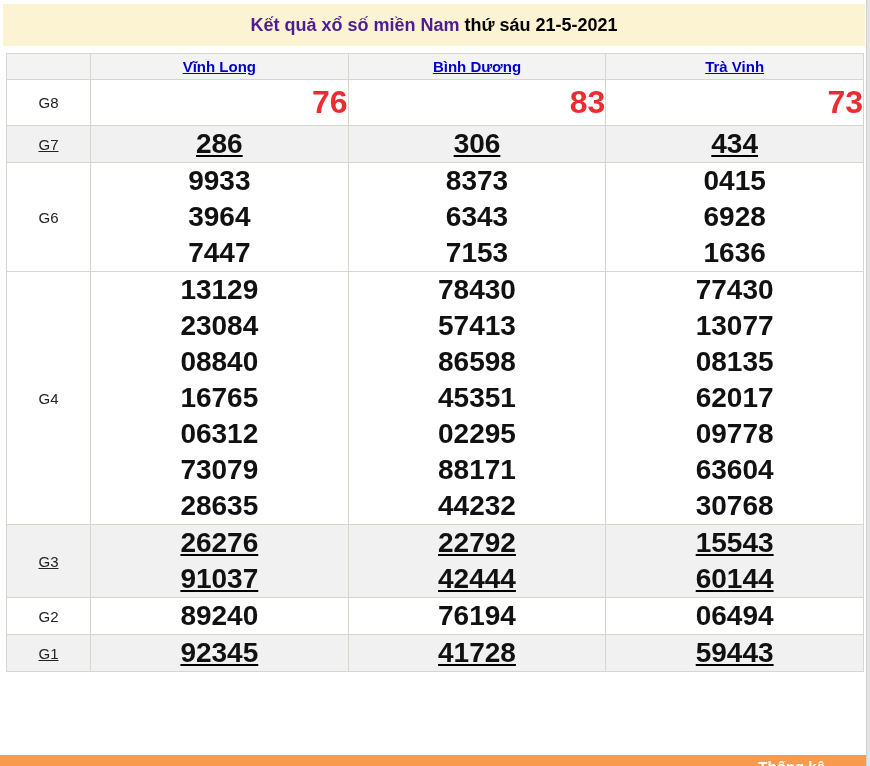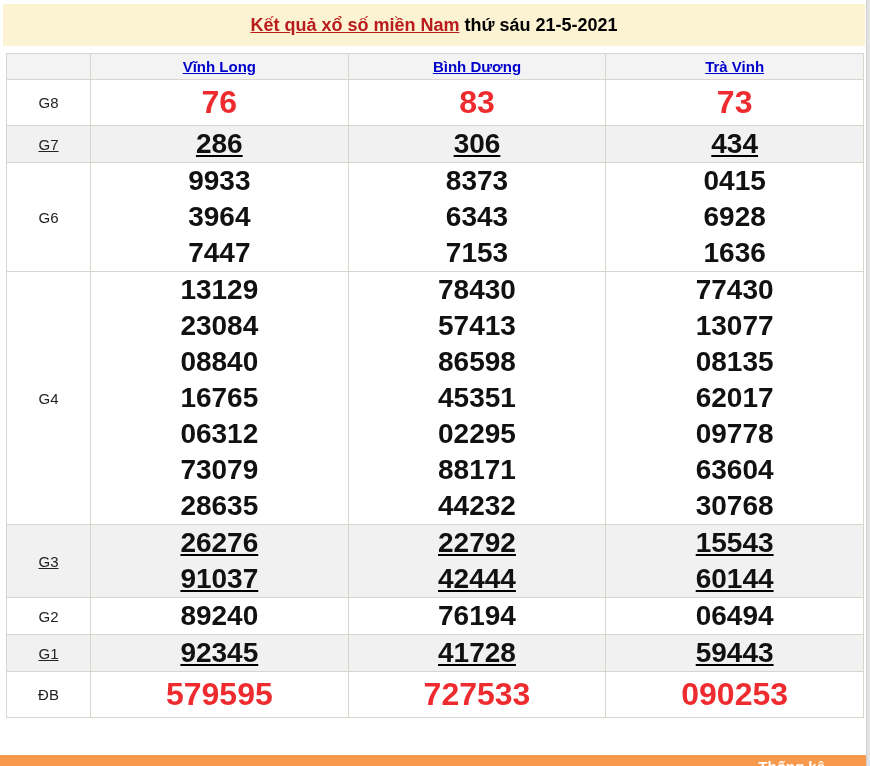--- a/index.html
+++ b/index.html
@@ -15,21 +15,21 @@
     margin:4px 5px 0 3px;
     height:42px;
     background:#FCF3D2;
     display:flex;
     align-items:center;
     justify-content:center;
     font-size:18px;
     font-weight:bold;
     white-space:pre;
   }
-  .title-link{ color:#b91c1c; text-decoration:underline; cursor:pointer; }
+  .title-link{ color:#4c1d95; cursor:pointer; }
   .title-rest{ color:#000000; }
 
   table.results{
     border-collapse:collapse;
     table-layout:fixed;
     width:858px;
     margin:7px 5px 0 6px;
     border-radius:31px;
   }
   .results th, .results td{
@@ -59,20 +59,21 @@
     font-size:28px;
     font-weight:bold;
     line-height:36px;
     color:#111111;
   }
   tr.alt td{ background:#F1F1F1;text-decoration:underline; }
   tr.big .num{
     color:#EE2C2F;
     font-size:32px;
     line-height:45px;
+    text-align:right;
   }
   .footer-bar{
     position:absolute;
     left:0; right:0; bottom:0;
     height:11px;
     background:#F79A4D;
     overflow:hidden;
   }
   .footer-inner{
     position:relative;
@@ -223,32 +224,20 @@
         <td>
           <div class="num">92345</div>
         </td>
         <td>
           <div class="num">41728</div>
         </td>
         <td>
           <div class="num">59443</div>
         </td>
       </tr>
-      <tr class="big">
-        <td class="label-cell">ĐB</td>
-        <td>
-          <div class="num">579595</div>
-        </td>
-        <td>
-          <div class="num">727533</div>
-        </td>
-        <td>
-          <div class="num">090253</div>
-        </td>
-      </tr>
     </tbody>
 </table>
 
 <div class="footer-bar">
   <div class="footer-inner">
     
     <span class="footer-right">Thống kê</span>
   </div>
 </div>
 

